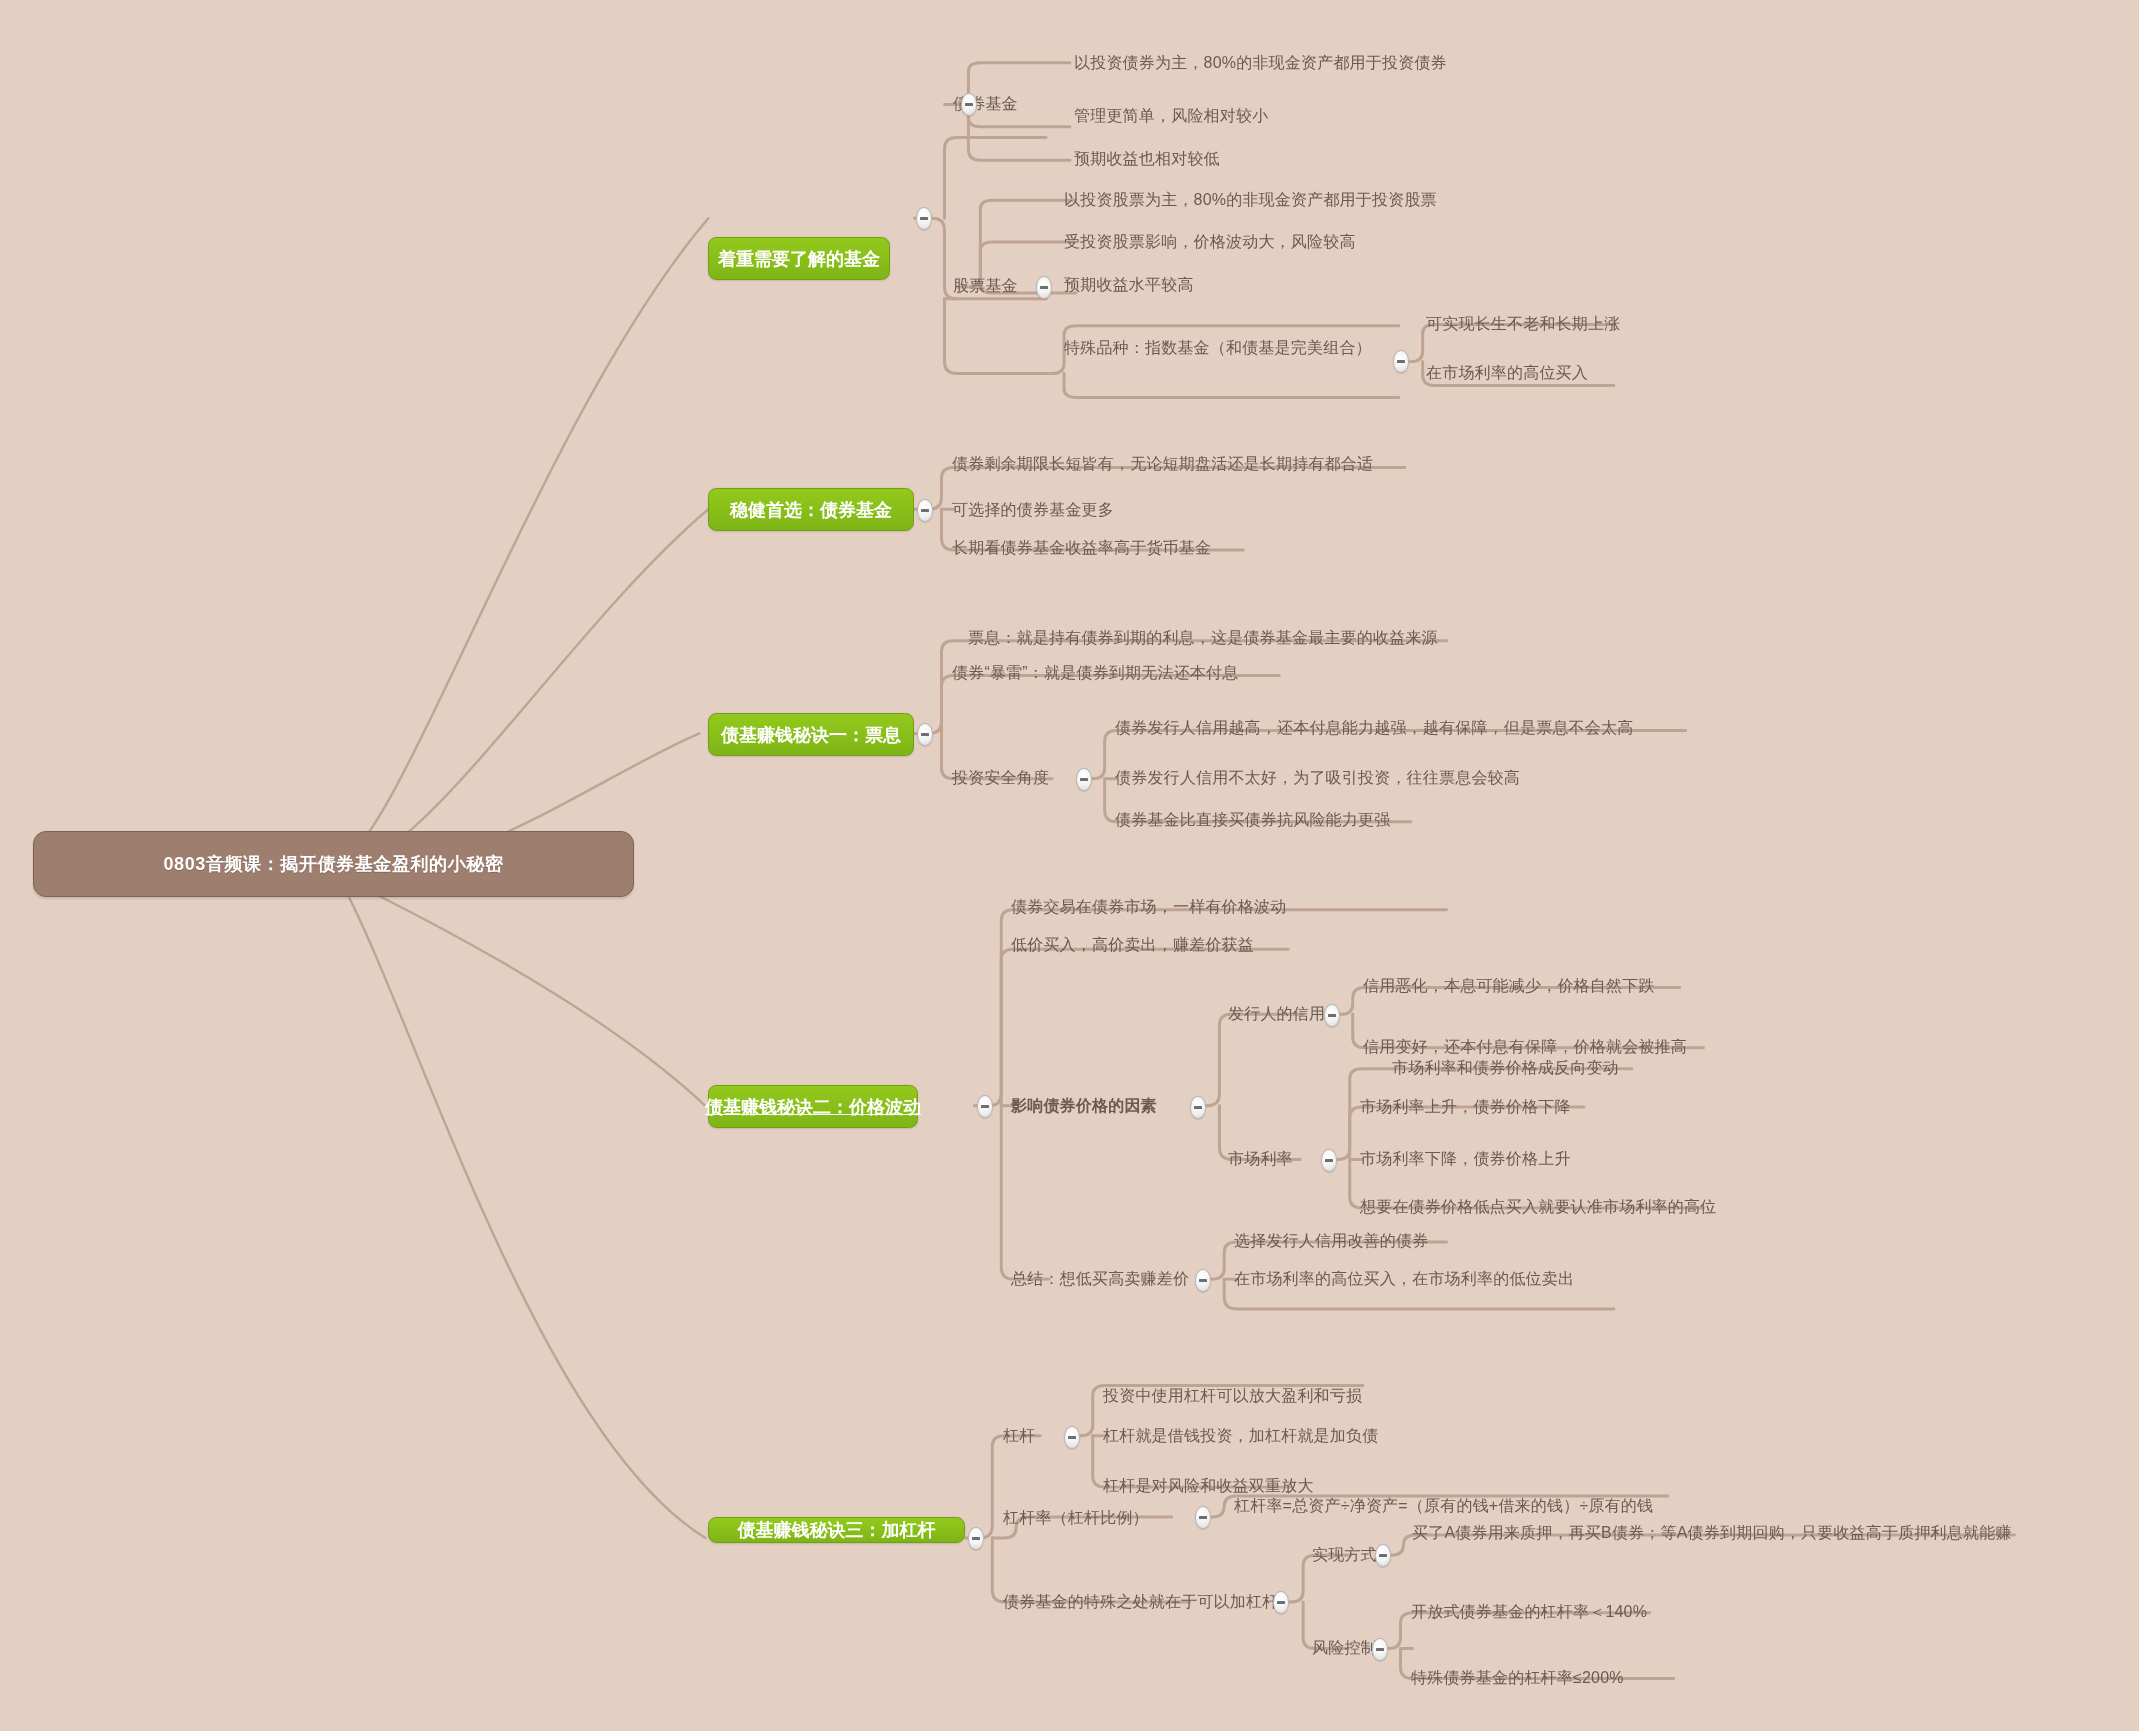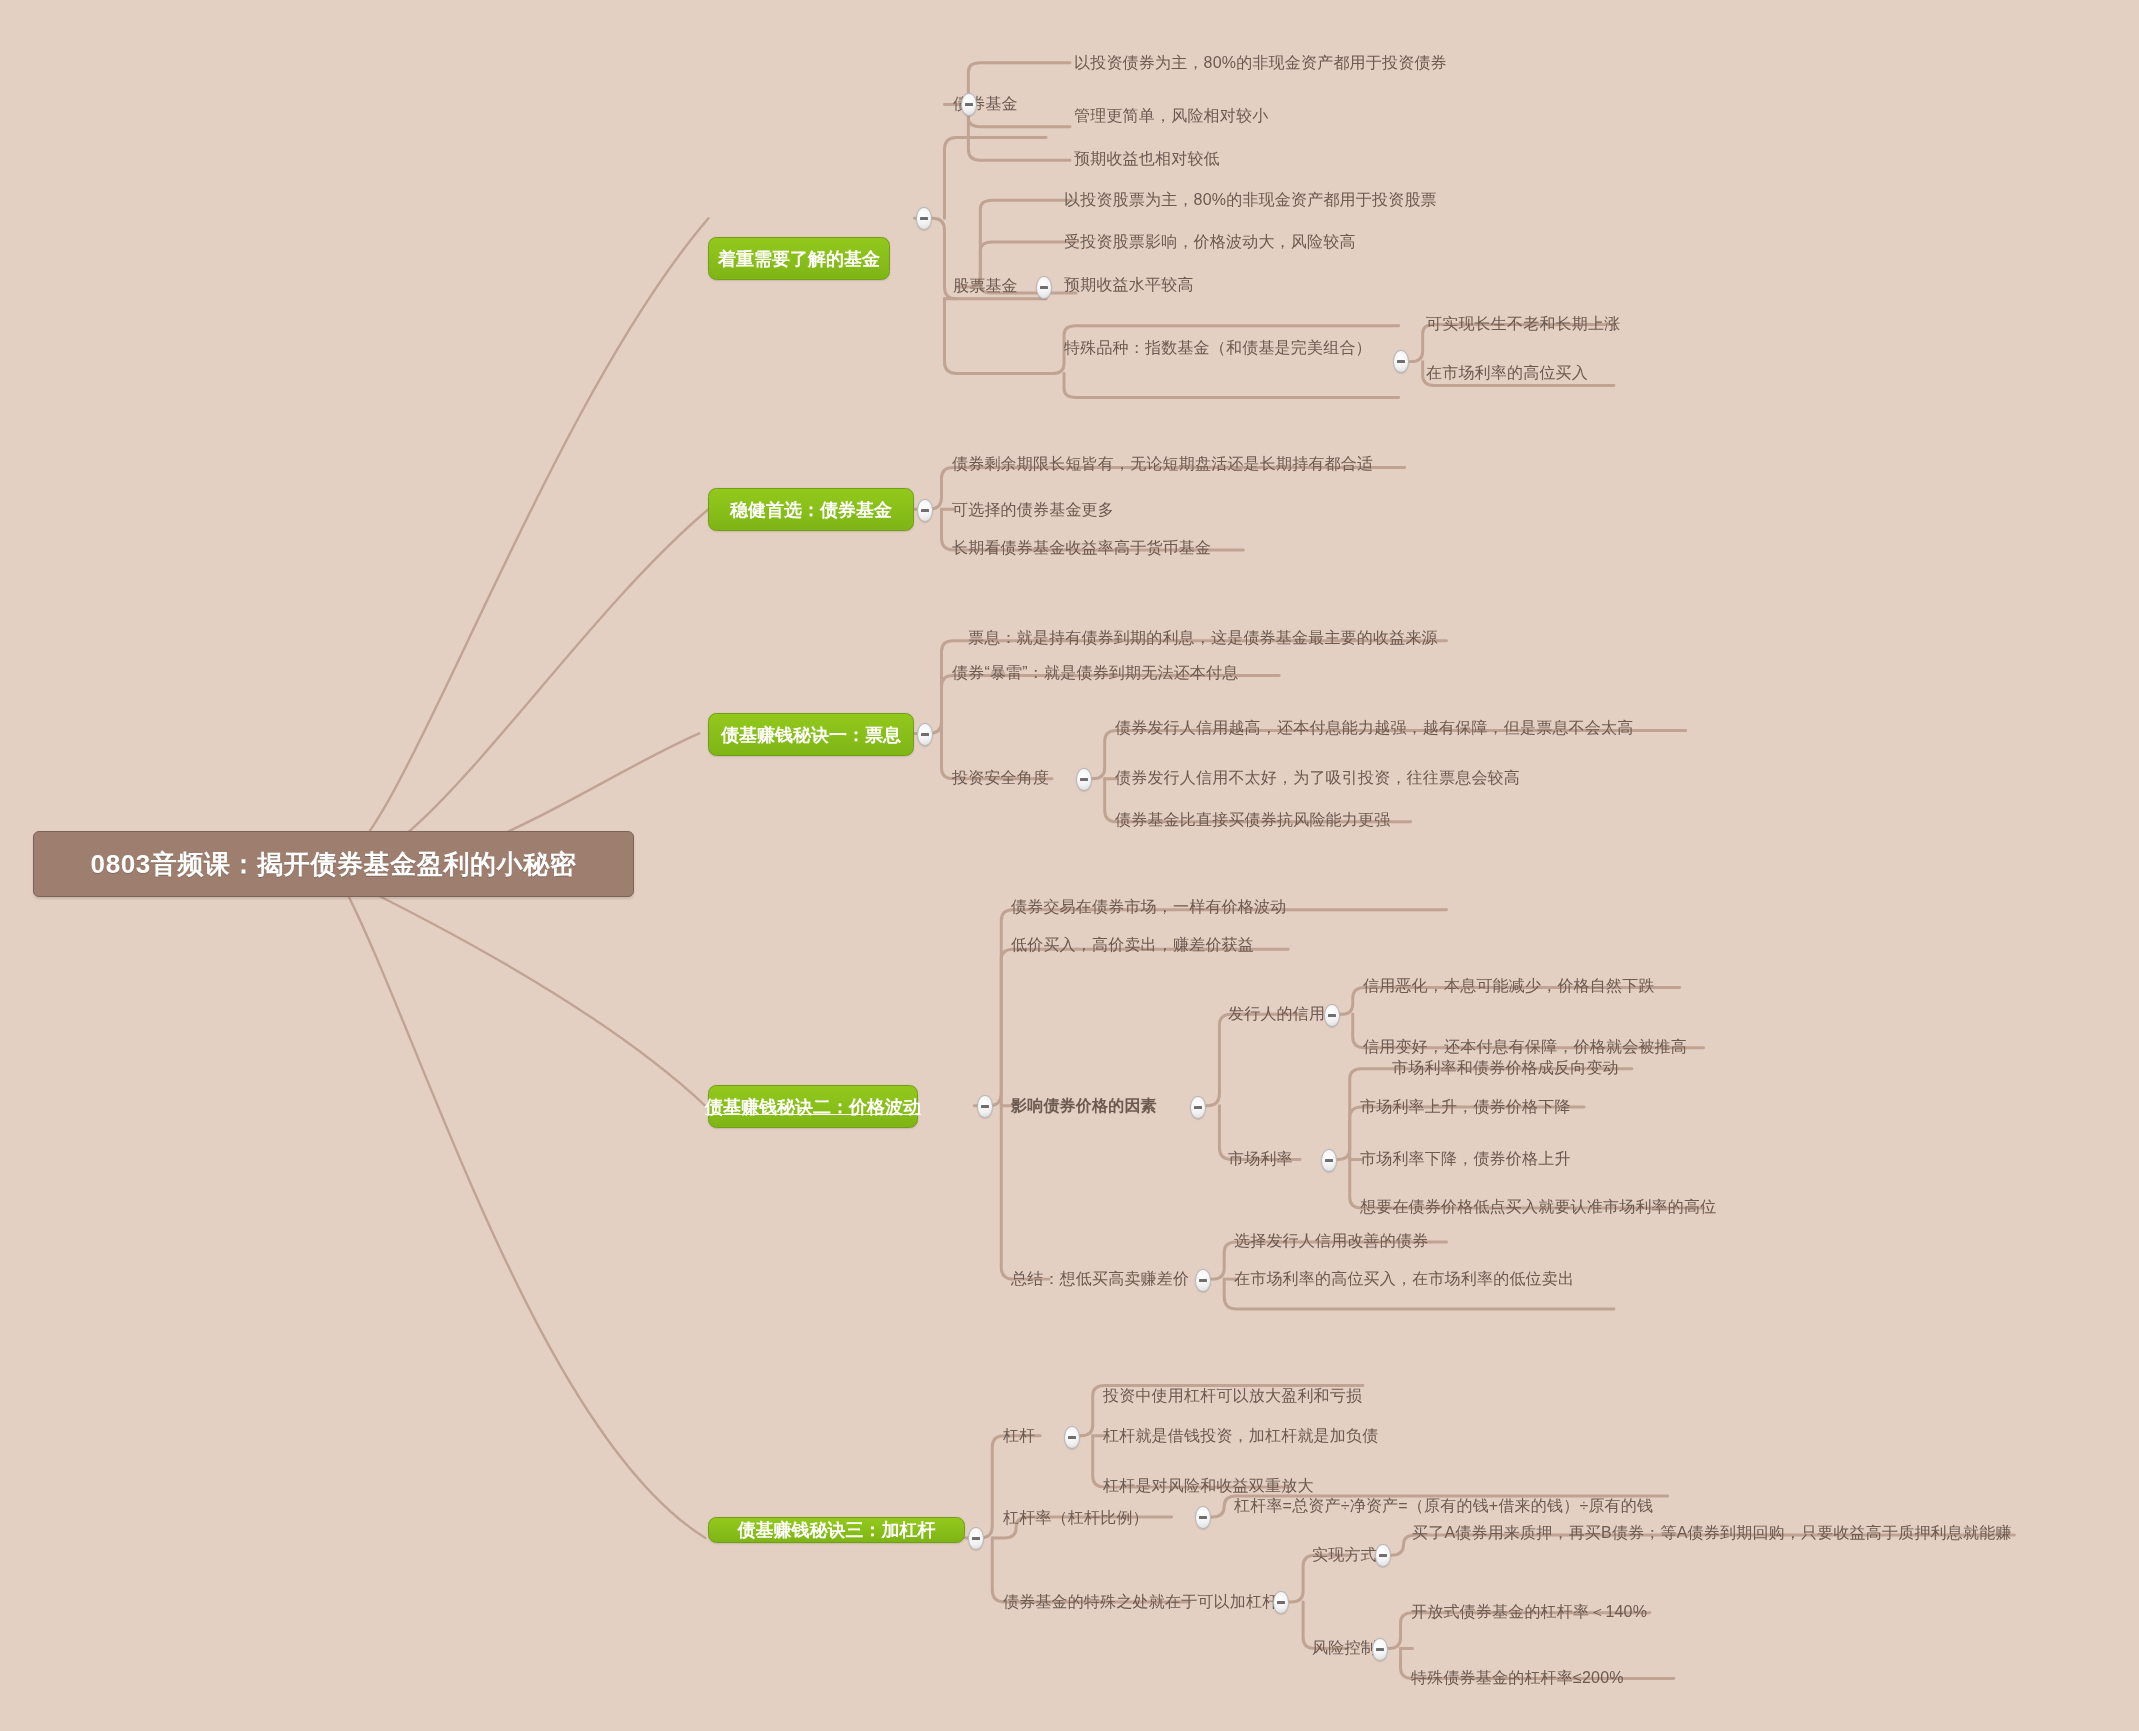--- a/index.html
+++ b/index.html
@@ -10,23 +10,23 @@
     overflow: hidden;
   }
   #canvas { position: relative; width: 2140px; height: 1731px; }
   #links { position: absolute; left: 0; top: 0; width: 2140px; height: 1731px; pointer-events: none; }
 
   
   .root-node {
     position: absolute;
     background: #9e7f6f;
     border: 1.8px solid #7d6355;
-    border-radius: 6px;
+    border-radius: 13px;
     color: #ffffff;
-    font-size: 26px;
+    font-size: 18px;
     font-weight: bold;
     letter-spacing: 0.6px;
     display: flex; align-items: center; justify-content: center;
     text-shadow: 0 0.6px 0.6px rgba(0,0,0,.18);
     box-shadow: 0 1.2px 2.4px rgba(0,0,0,.12);
     padding: 0 18px;
   }
 
   
   .l1-node {

